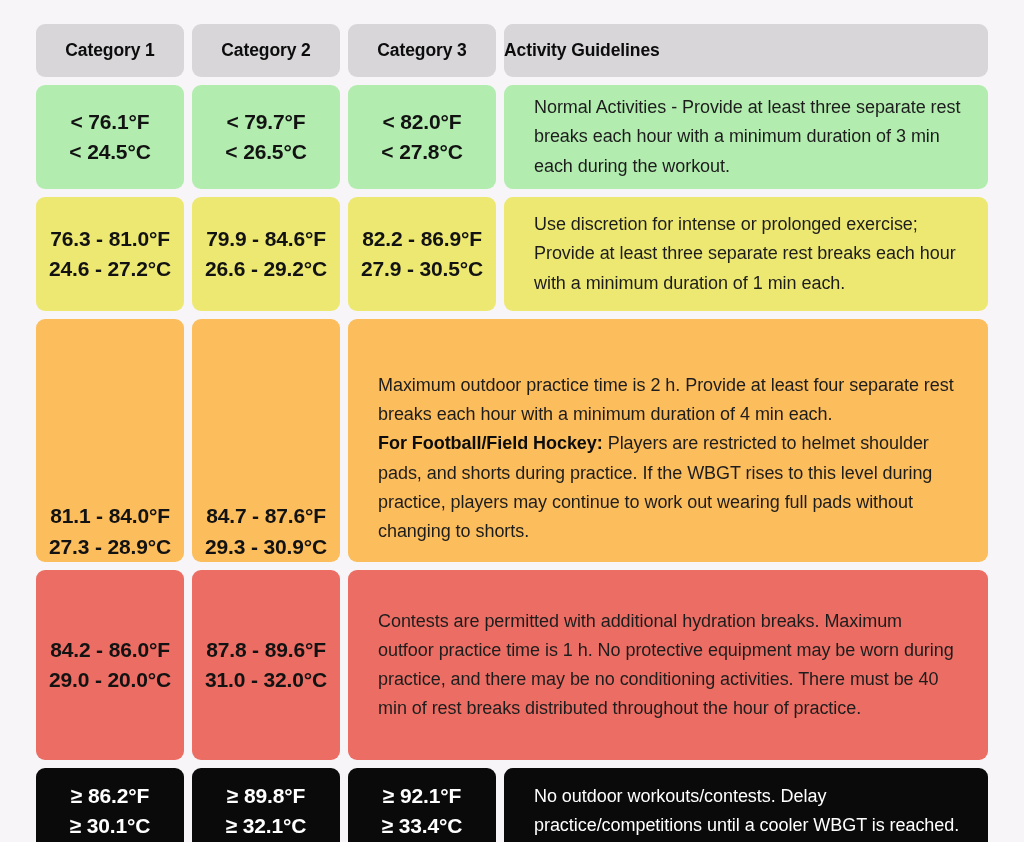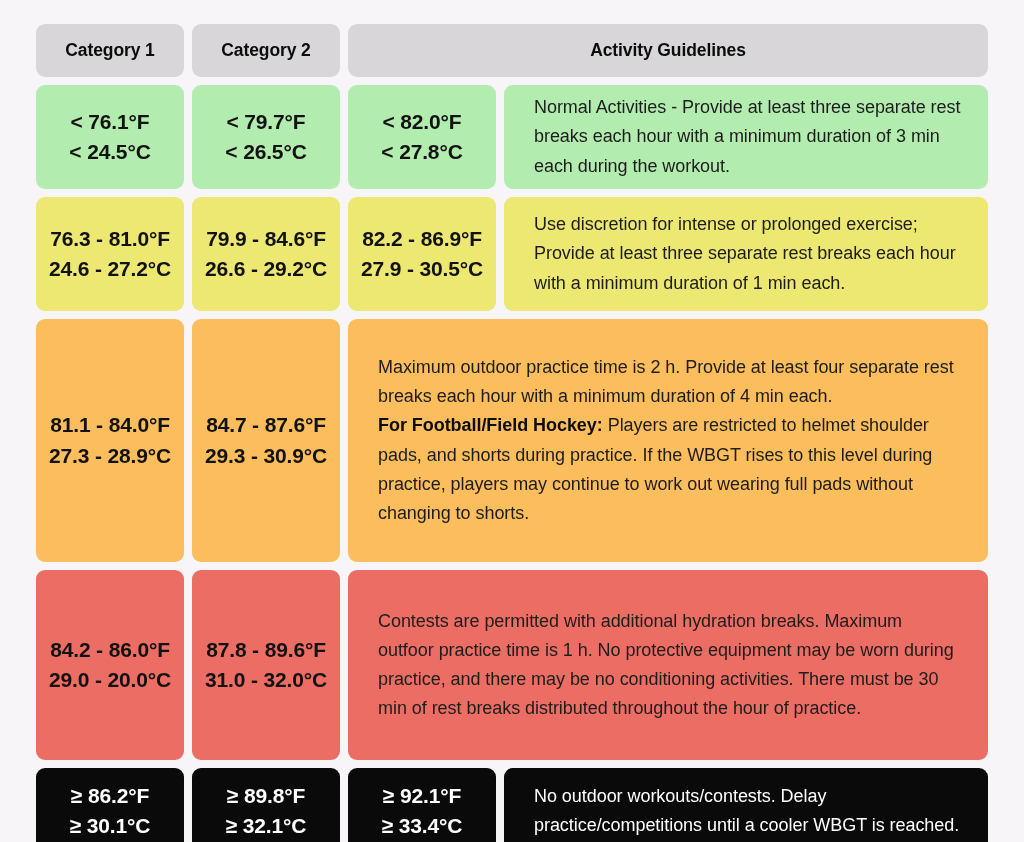--- a/index.html
+++ b/index.html
@@ -55,21 +55,21 @@
     justify-content: center;
   }
 
   
   .header-row .cell {
     background: #d8d6d9;
     height: 53px;
     justify-content: center;
   }
   .header-row .col-guide {
-    align-items: center;
+    align-items: flex-start;
     text-align: center;
     padding: 0;
   }
   .header-label {
     font-size: 17.5px;
     font-weight: bold;
     color: #0c0c0c;
     letter-spacing: -0.1px;
     line-height: 1.2;
   }
@@ -92,21 +92,21 @@
     letter-spacing: -0.05px;
   }
   .guide-text .emph {
     font-weight: bold;
     color: #0c0c0c;
   }
 
   
   .band-green  .cell { background: #b2edaf; }
   .band-yellow .cell { background: #ede871; }
-  .band-orange .cell { background: #fcbd5c; }
+  .band-orange .cell { background: #fcbd5c; justify-content: flex-end; }
   .band-red    .cell { background: #ec6d63; }
   .band-black  .cell { background: #0a0a0a; }
 
   .band-black .temp-line,
   .band-black .guide-text {
     color: #ffffff;
   }
 
   
   .band-green  .cell { height: 104px; }
@@ -122,20 +122,23 @@
 
 <div class="table-wrap">
 
   <div class="row header-row">
     <div class="cell col-cat">
       <span class="header-label">Category 1</span>
     </div>
     <div class="cell col-cat">
       <span class="header-label">Category 2</span>
     </div>
+    <div class="cell col-cat">
+      <span class="header-label">Category 3</span>
+    </div>
     <div class="cell col-guide">
       <span class="header-label">Activity Guidelines</span>
     </div>
   </div>
 
   <div class="row band-green">
     <div class="cell col-cat">
       <span class="temp-line">&lt; 76.1°F</span>
       <span class="temp-line">&lt; 24.5°C</span>
     </div>
@@ -187,21 +190,21 @@
   <div class="row band-red">
     <div class="cell col-cat">
       <span class="temp-line">84.2 - 86.0°F</span>
       <span class="temp-line">29.0 - 20.0°C</span>
     </div>
     <div class="cell col-cat">
       <span class="temp-line">87.8 - 89.6°F</span>
       <span class="temp-line">31.0 - 32.0°C</span>
     </div>
     <div class="cell col-guide">
-      <div class="guide-text">Contests are permitted with additional hydration breaks. Maximum outfoor practice time is 1 h. No protective equipment may be worn during practice, and there may be no conditioning activities. There must be 30 min of rest breaks distributed throughout the hour of practice.</div>
+      <div class="guide-text">Contests are permitted with additional hydration breaks. Maximum outfoor practice time is 1 h. No protective equipment may be worn during practice, and there may be no conditioning activities. There must be 40 min of rest breaks distributed throughout the hour of practice.</div>
     </div>
   </div>
 
   <div class="row band-black">
     <div class="cell col-cat">
       <span class="temp-line">≥ 86.2°F</span>
       <span class="temp-line">≥ 30.1°C</span>
     </div>
     <div class="cell col-cat">
       <span class="temp-line">≥ 89.8°F</span>

